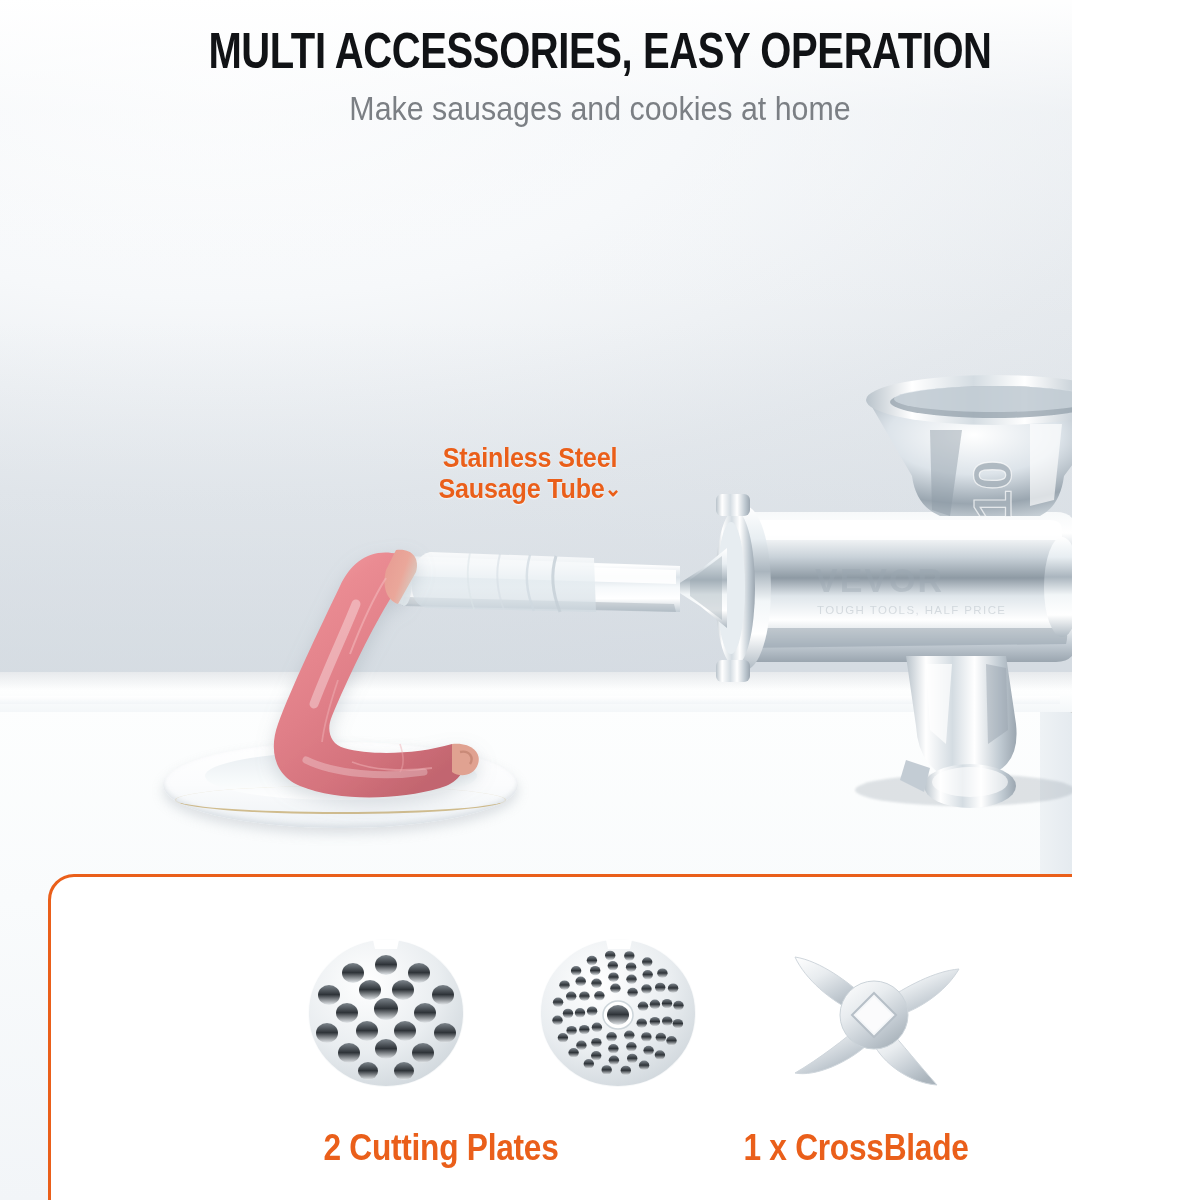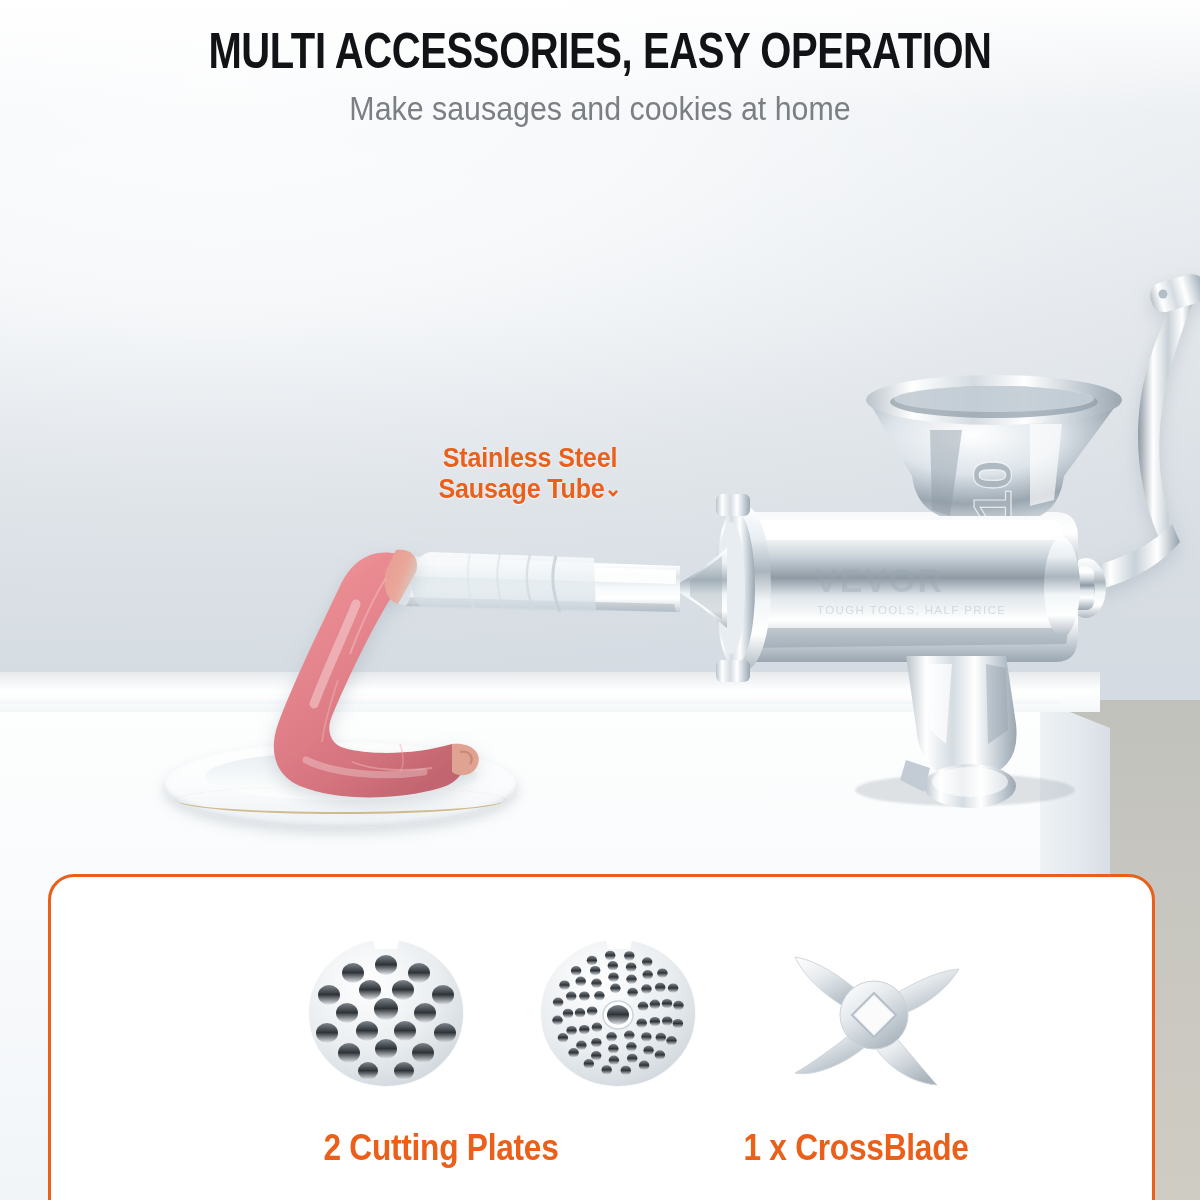--- a/index.html
+++ b/index.html
@@ -2,21 +2,21 @@
 <html><head>
 <meta charset="utf-8">
 <style>
   * { margin:0; padding:0; box-sizing:border-box; }
   html,body { width:1200px; height:1200px; overflow:hidden; }
   body {
     font-family:"Liberation Sans", sans-serif;
     background:#ffffff;
     position:relative;
   }
-  #stage { position:absolute; inset:0; width:1200px; height:1200px; overflow:hidden; background:#fff; }
+  #stage { position:absolute; inset:0; width:1072px; height:1200px; overflow:hidden; background:#fff; }
 
   
   .wall {
     position:absolute; left:0; top:0; width:1200px; height:700px;
     background:
       radial-gradient(120% 90% at 18% 12%, #ffffff 0%, #f6f8fa 34%, #e6eaee 66%, #dde2e7 100%);
   }
   .wall-tint {
     position:absolute; left:0; top:0; width:1200px; height:700px;
     background:linear-gradient(180deg, rgba(255,255,255,.96) 0%, rgba(246,248,250,.45) 16%, rgba(222,228,234,0) 46%, rgba(205,213,221,.55) 100%);

